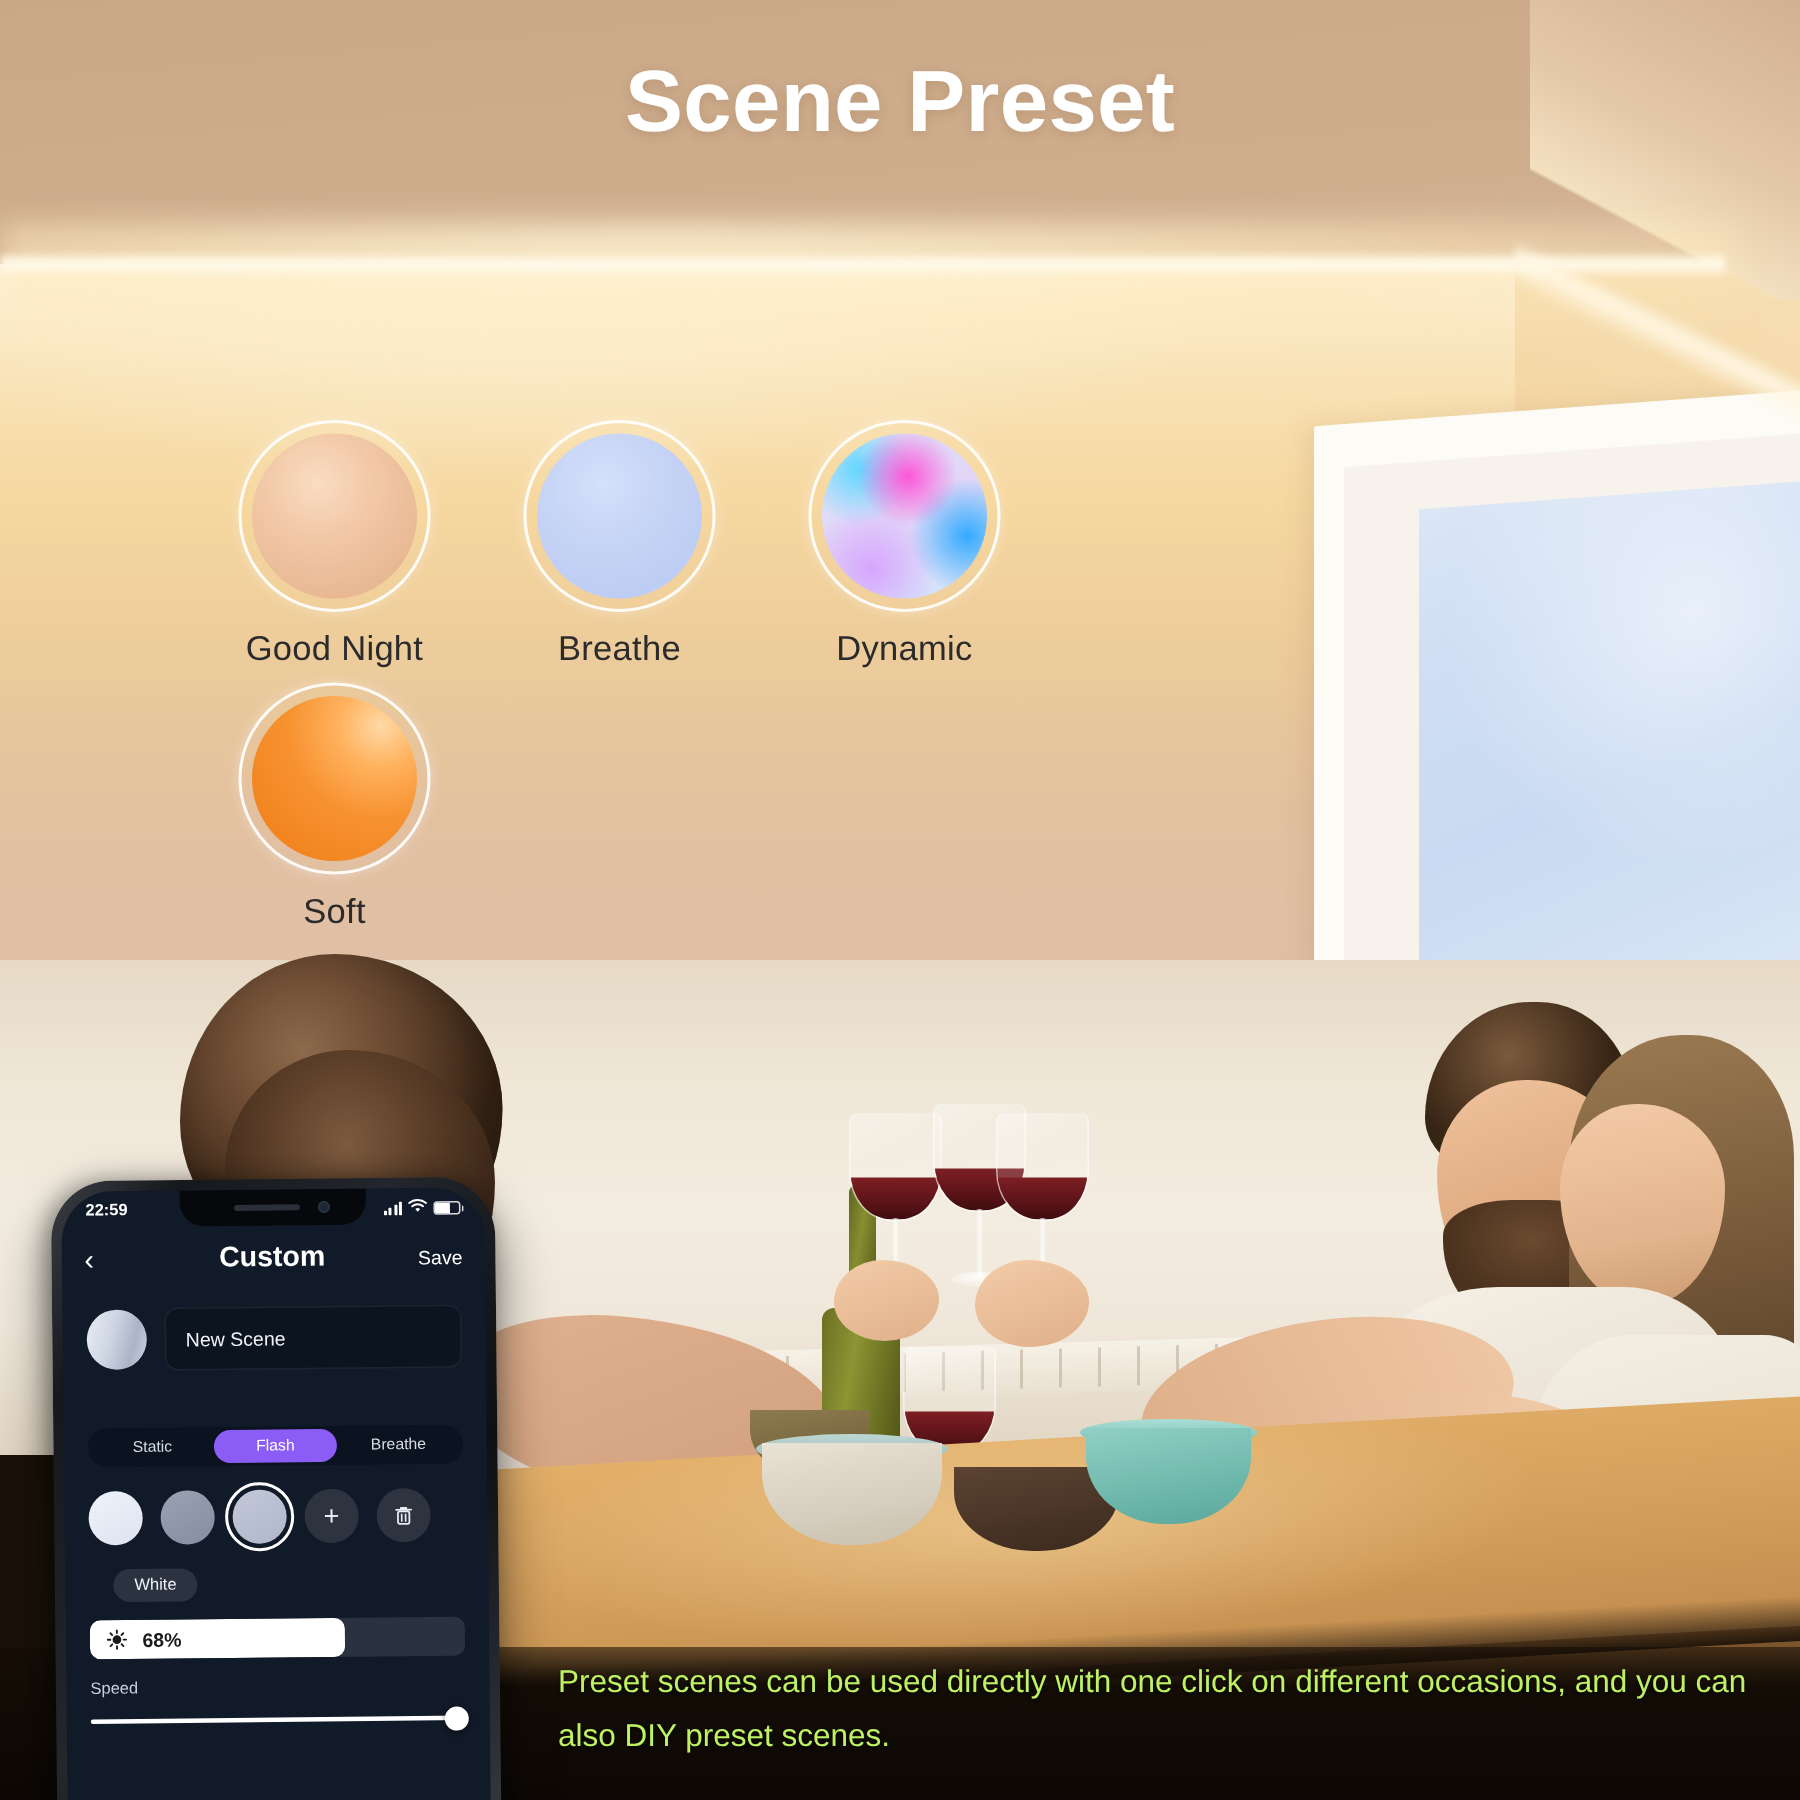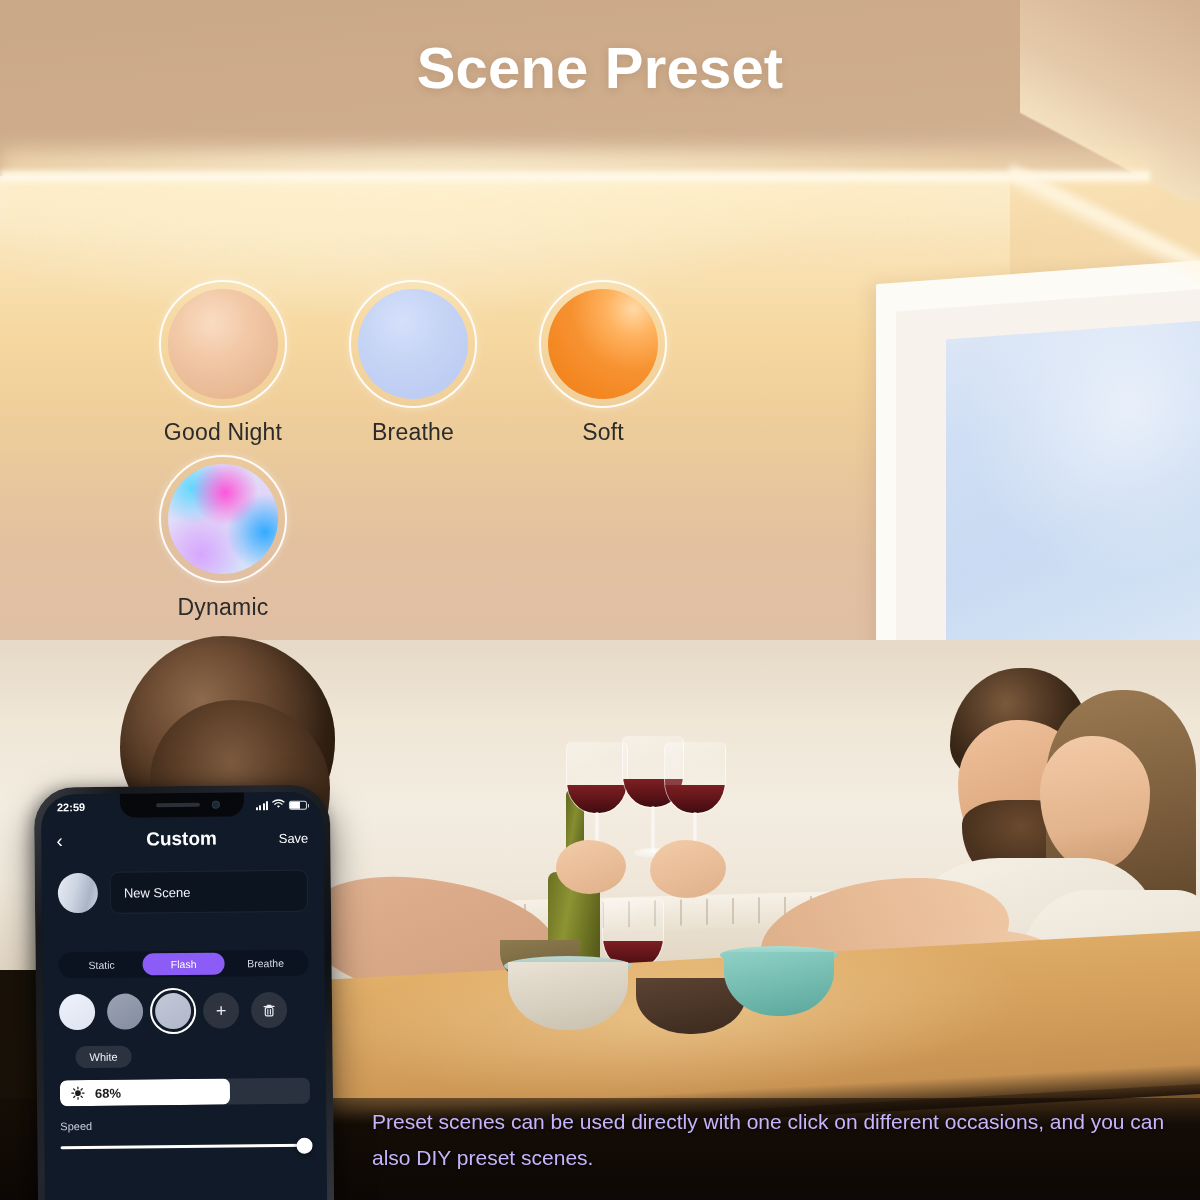--- a/index.html
+++ b/index.html
@@ -433,21 +433,21 @@
   }
   .speed-thumb{
     position:absolute; right:-2px; top:50%; transform:translateY(-50%);
     width:16px; height:16px; border-radius:50%; background:#fff;
     box-shadow:0 1px 4px rgba(0,0,0,.45);
   }
 
   
   .caption{
     position:absolute; left:372px; top:1104px; width:800px;
-    color:#c4b5fd; font-size:21px; line-height:1.72;
+    color:#bef264; font-size:21px; line-height:1.72;
     font-weight:300;
     text-shadow:0 1px 3px rgba(0,0,0,.6);
   }
 </style>
 </head>
 <body>
 
 <div id="stage">
 
   <div class="scene-photo">
@@ -551,35 +551,35 @@
     <div class="preset-item">
       <div class="preset-ring">
         <div class="preset-dot" style="background:radial-gradient(70% 70% at 40% 30%, #d5e0fa 0%, #c6d4f5 52%, #bdcdf3 100%);"></div>
       </div>
       <div class="preset-label">Breathe</div>
     </div>
 
 
     <div class="preset-item">
       <div class="preset-ring">
-        <div class="preset-dot" style="background:radial-gradient(90% 90% at 78% 18%, #ffd9a6 0%, #ffb25e 28%, #f79231 62%, #f2851f 100%);"></div>
-      </div>
-      <div class="preset-label">Soft</div>
-    </div>
-
-    <div class="preset-item">
-      <div class="preset-ring">
         <div class="preset-dot" style="background:
                radial-gradient(42% 42% at 52% 26%, rgba(255,79,216,.95) 0%, rgba(255,79,216,0) 72%),
                radial-gradient(45% 45% at 22% 22%, rgba(92,214,255,.95) 0%, rgba(92,214,255,0) 74%),
                radial-gradient(46% 46% at 88% 62%, rgba(42,168,255,.95) 0%, rgba(42,168,255,0) 76%),
                radial-gradient(50% 50% at 30% 82%, rgba(214,160,255,.9) 0%, rgba(214,160,255,0) 78%),
                linear-gradient(150deg,#d8eafb 0%, #e2d6f7 48%, #cfe6fb 100%);"></div>
       </div>
       <div class="preset-label">Dynamic</div>
+    </div>
+
+    <div class="preset-item">
+      <div class="preset-ring">
+        <div class="preset-dot" style="background:radial-gradient(90% 90% at 78% 18%, #ffd9a6 0%, #ffb25e 28%, #f79231 62%, #f2851f 100%);"></div>
+      </div>
+      <div class="preset-label">Soft</div>
     </div>
 
   </div>
 
   <div class="phone">
     <div class="phone-screen">
 
       <div class="notch">
         <div class="notch-speaker"></div>
         <div class="notch-cam"></div>

